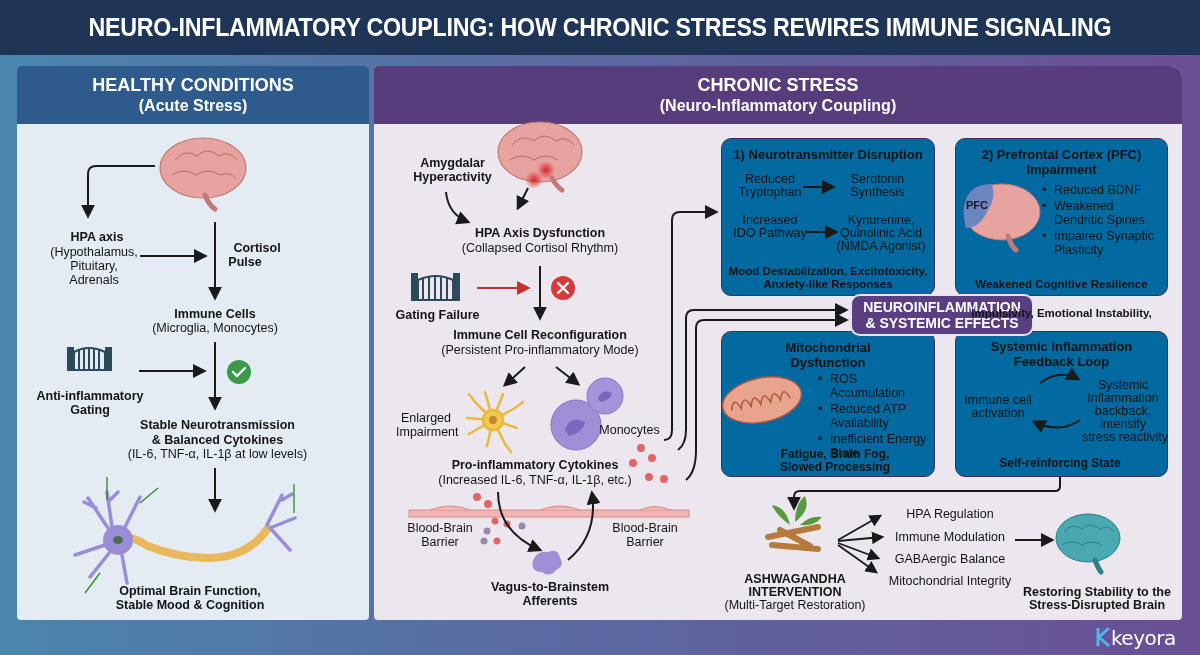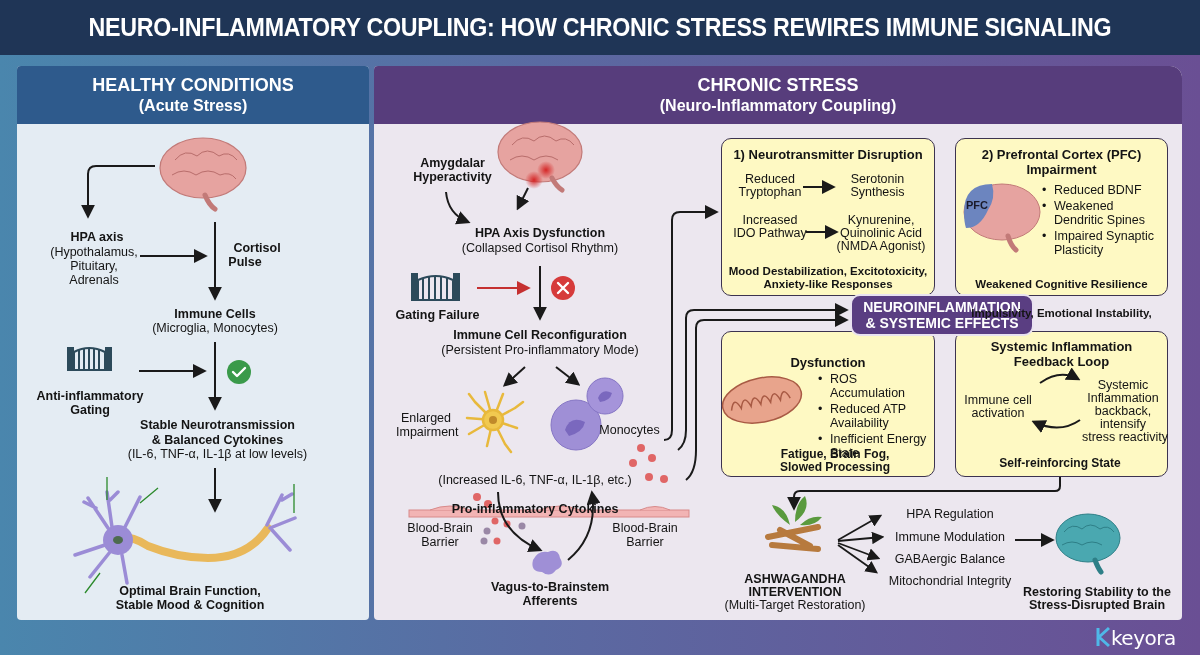--- a/index.html
+++ b/index.html
@@ -29,21 +29,21 @@
     color: #ffffff; font-weight: 700;
   }
   .panel-left .panel-head { background: #2e5a8c; }
   .panel-right .panel-head { background: #573d7c; }
   .panel-head .h1 { font-size: 18px; line-height: 21px; }
   .panel-head .h2 { font-size: 16px; line-height: 20px; }
   .txt { position: absolute; text-align: center; font-size: 12.5px; line-height: 14px; }
   .b { font-weight: 700; }
   svg.overlay { position: absolute; left: 0; top: 0; width: 1200px; height: 655px; pointer-events: none; }
   .box {
-    position: absolute; border: 1.8px solid #3c3350; border-radius: 10px; background: #fef9c3;
+    position: absolute; border: 1.8px solid #3c3350; border-radius: 10px; background: #0369a1;
   }
   .box .bt { position: absolute; left: 0; width: 100%; text-align: center; font-weight: 700; font-size: 13px; line-height: 15px; }
   .bullets { position: absolute; font-size: 12.5px; line-height: 14px; }
   .bullets li { list-style: none; padding-left: 12px; position: relative; margin-bottom: 2px; }
   .bullets li::before { content: "•"; position: absolute; left: 0; }
   .badge {
     position: absolute; left: 850px; top: 294px; width: 184px; height: 42px;
     background: #5a3e82; border-radius: 10px; color: #fff; font-weight: 700;
     font-size: 14px; line-height: 16px; text-align: center;
     display: flex; flex-direction: column; justify-content: center;
@@ -74,20 +74,21 @@
 </div>
 
 <div class="box" style="left:721px;top:138px;width:214px;height:158px;">
   <div class="bt" style="top:8px;">1) Neurotransmitter Disruption</div>
 </div>
 <div class="box" style="left:955px;top:138px;width:213px;height:158px;">
   <div class="bt" style="top:8px;">2) Prefrontal Cortex (PFC)</div>
   <div class="bt" style="top:23px;">Impairment</div>
 </div>
 <div class="box" style="left:721px;top:331px;width:214px;height:146px;">
+  <div class="bt" style="top:8px;">Mitochondrial</div>
   <div class="bt" style="top:23px;">Dysfunction</div>
 </div>
 <div class="box" style="left:955px;top:331px;width:213px;height:146px;">
   <div class="bt" style="top:7px;">Systemic Inflammation</div>
   <div class="bt" style="top:22px;">Feedback Loop</div>
 </div>
 
 <div class="badge">
   <div>NEUROINFLAMMATION</div>
   <div>&amp; SYSTEMIC EFFECTS</div>
@@ -270,21 +271,21 @@
 <div class="txt b" style="left:405px;top:156px;width:95px;">Amygdalar</div>
 <div class="txt b" style="left:405px;top:170px;width:95px;">Hyperactivity</div>
 <div class="txt b" style="left:460px;top:226px;width:160px;">HPA Axis Dysfunction</div>
 <div class="txt" style="left:450px;top:241px;width:180px;">(Collapsed Cortisol Rhythm)</div>
 <div class="txt b" style="left:390px;top:308px;width:95px;">Gating Failure</div>
 <div class="txt b" style="left:440px;top:328px;width:200px;">Immune Cell Reconfiguration</div>
 <div class="txt" style="left:425px;top:343px;width:230px;">(Persistent Pro-inflammatory Mode)</div>
 <div class="txt" style="left:396px;top:411px;width:60px;">Enlarged</div>
 <div class="txt" style="left:396px;top:425px;width:60px;">Impairment</div>
 <div class="txt" style="left:592px;top:423px;width:75px;">Monocytes</div>
-<div class="txt b" style="left:440px;top:458px;width:190px;margin-top:44px;">Pro-inflammatory Cytokines</div>
+<div class="txt b" style="left:440px;top:458px;width:190px;">Pro-inflammatory Cytokines</div>
 <div class="txt" style="left:430px;top:473px;width:210px;">(Increased IL-6, TNF-α, IL-1β, etc.)</div>
 <div class="txt" style="left:400px;top:521px;width:80px;">Blood-Brain</div>
 <div class="txt" style="left:400px;top:535px;width:80px;">Barrier</div>
 <div class="txt" style="left:605px;top:521px;width:80px;">Blood-Brain</div>
 <div class="txt" style="left:605px;top:535px;width:80px;">Barrier</div>
 <div class="txt b" style="left:490px;top:580px;width:120px;">Vagus-to-Brainstem</div>
 <div class="txt b" style="left:490px;top:594px;width:120px;">Afferents</div>
 
 <div class="txt" style="left:735px;top:172px;width:70px;">Reduced</div>
 <div class="txt" style="left:735px;top:185px;width:70px;">Tryptophan</div>

